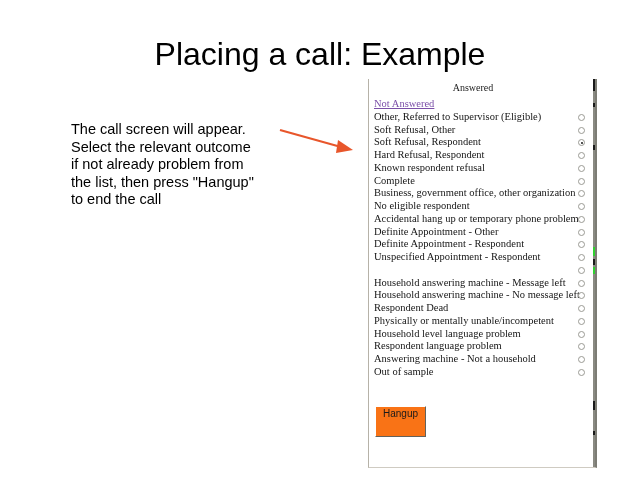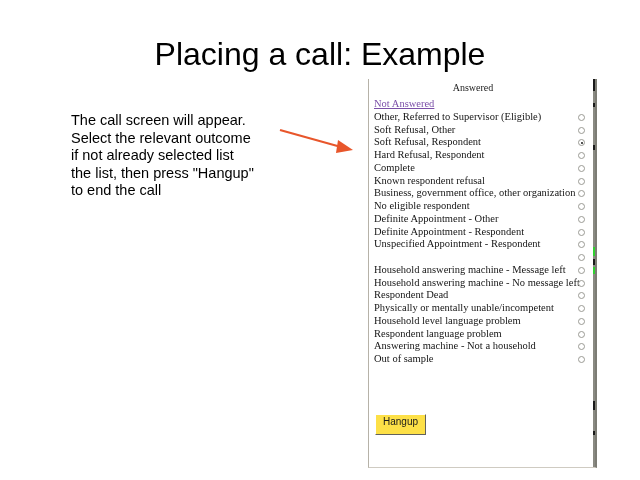--- a/index.html
+++ b/index.html
@@ -35,21 +35,21 @@
     font-weight: normal;
     color: #000000;
     letter-spacing: 0px;
     white-space: nowrap;
   }
 
   
   #caption {
     position: absolute;
     left: 71px;
-    top: 112px;
+    top: 121px;
     width: 205px;
     font-family: "Liberation Sans", sans-serif;
     font-size: 14.5px;
     line-height: 17.5px;
     color: #000000;
   }
 
   
   #arrow {
     position: absolute;
@@ -152,44 +152,44 @@
     top: 1.5px;
     width: 2px;
     height: 2px;
     border-radius: 50%;
     background: #1a1a1a;
   }
 
   #hangup-button {
     position: absolute;
     left: 6px;
-    top: 335px;
-    padding: 1px 7px 6px 7px;
+    top: 327px;
+    padding: 1px 7px 16px 7px;
     font-family: "Liberation Sans", sans-serif;
     font-size: 10px;
     color: #1a1a1a;
-    background: #fde047;
+    background: #f97316;
     border-top: 1px solid #ffffff;
     border-left: 1px solid #ffffff;
     border-right: 1px solid #62625c;
     border-bottom: 1px solid #62625c;
     line-height: 12px;
   }
 </style>
 </head>
 <body>
 
 <div id="slide">
 
   <div id="slide-title">Placing a call: Example</div>
 
   <div id="caption">
       <div>The call screen will appear.</div>
       <div>Select the relevant outcome</div>
-      <div>if not already selected list</div>
+      <div>if not already problem from</div>
       <div>the list, then press "Hangup"</div>
       <div>to end the call</div>
     </div>
 
   <svg id="arrow" viewBox="0 0 85 42" xmlns="http://www.w3.org/2000/svg">
     <line x1="5" y1="10" x2="66" y2="27" stroke="#E8562B" stroke-width="2.1"></line>
     <polygon points="63,20 78,30 61,33" fill="#E8562B"></polygon>
   </svg>
 
   <div id="call-panel">
@@ -210,33 +210,37 @@
         </div>
         <div class="opt-row">
           <span class="opt-label">Soft Refusal, Respondent</span>
           <span class="radio checked"></span>
         </div>
         <div class="opt-row">
           <span class="opt-label">Hard Refusal, Respondent</span>
           <span class="radio"></span>
         </div>
         <div class="opt-row">
+          <span class="opt-label">Known respondent refusal</span>
+          <span class="radio"></span>
+        </div>
+        <div class="opt-row">
           <span class="opt-label">Complete</span>
           <span class="radio"></span>
         </div>
         <div class="opt-row">
-          <span class="opt-label">Known respondent refusal</span>
-          <span class="radio"></span>
-        </div>
-        <div class="opt-row">
           <span class="opt-label">Business, government office, other organization</span>
           <span class="radio"></span>
         </div>
         <div class="opt-row">
           <span class="opt-label">No eligible respondent</span>
+          <span class="radio"></span>
+        </div>
+        <div class="opt-row">
+          <span class="opt-label">Accidental hang up or temporary phone problem</span>
           <span class="radio"></span>
         </div>
         <div class="opt-row">
           <span class="opt-label">Definite Appointment - Other</span>
           <span class="radio"></span>
         </div>
         <div class="opt-row">
           <span class="opt-label">Definite Appointment - Respondent</span>
           <span class="radio"></span>
         </div>

